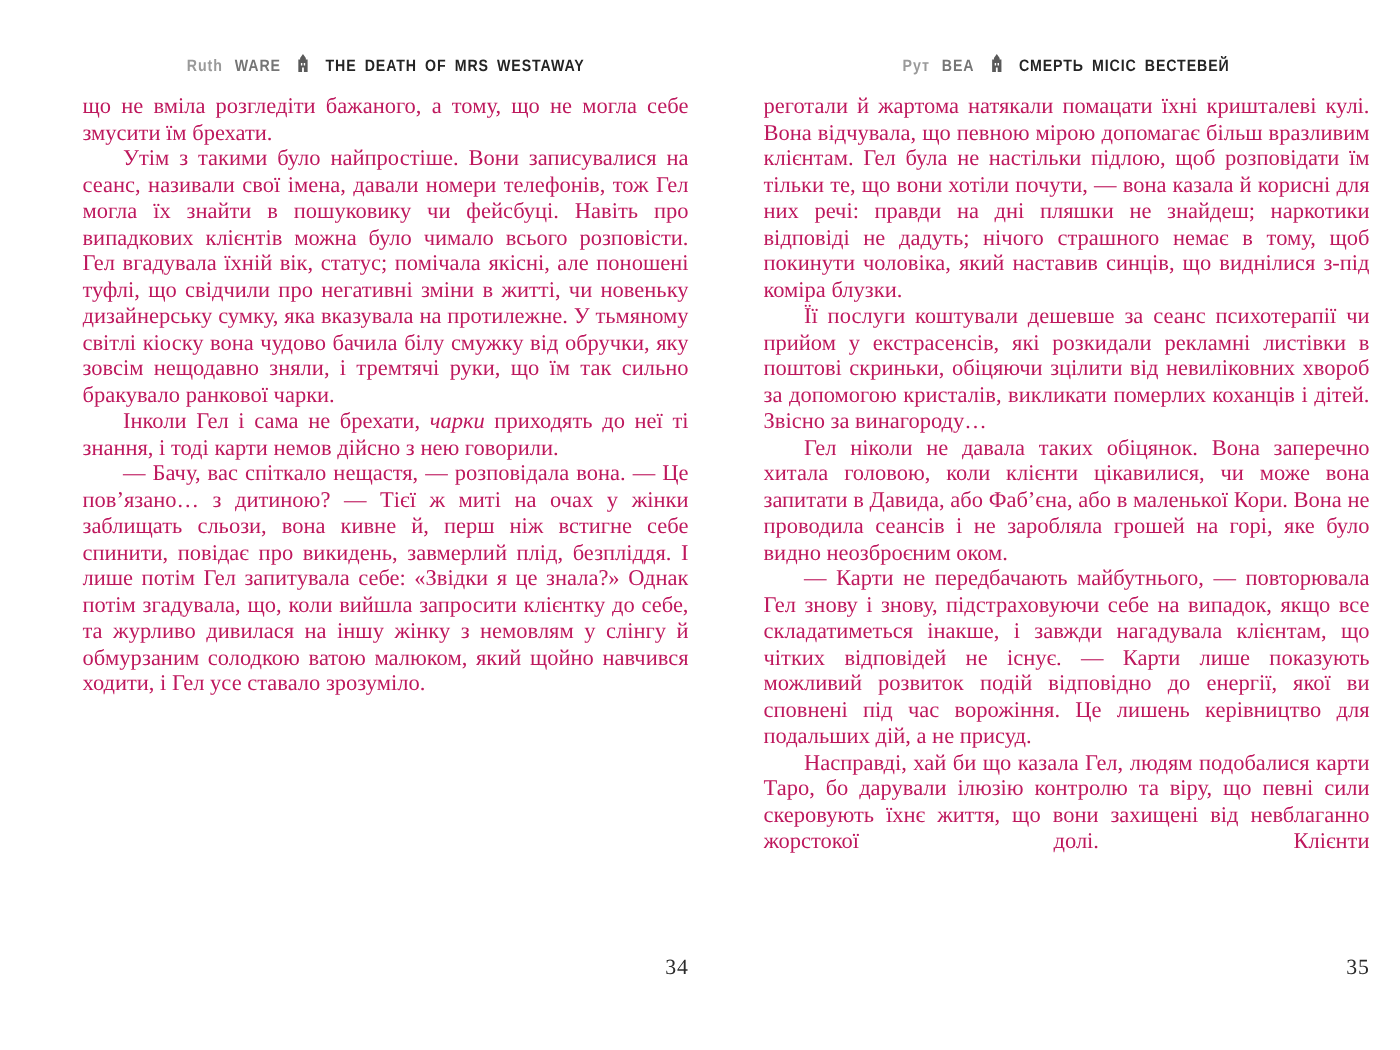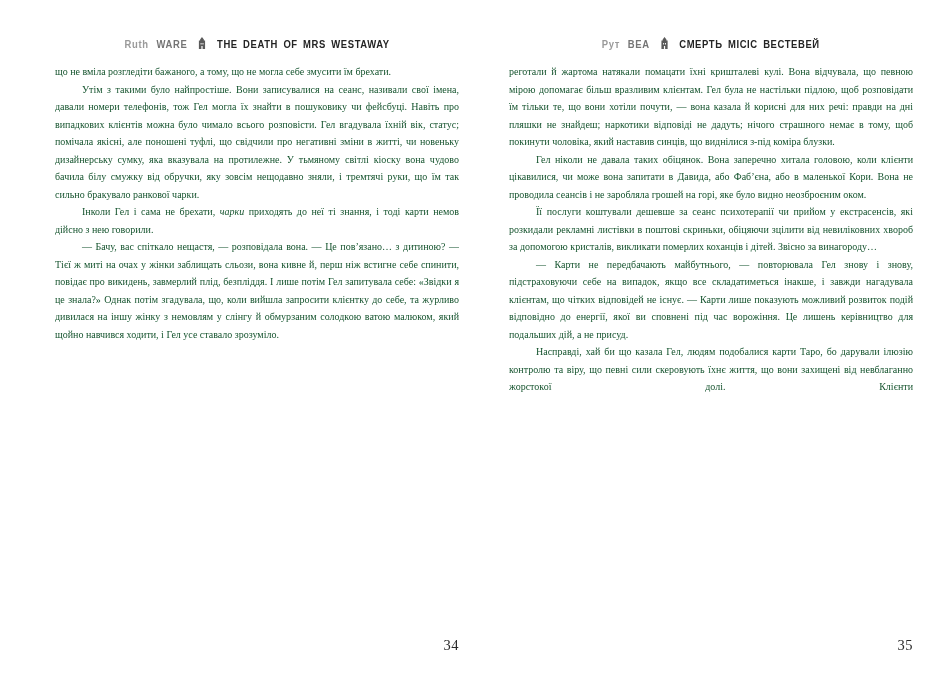--- a/index.html
+++ b/index.html
@@ -37,23 +37,23 @@
   .header-title        { color: #242424; }
   .header-icon { display: inline-block; margin: 0 6px; vertical-align: -1px; }
   .header-icon svg { width: 10px; height: 12px; fill: #5a5a5a; }
 
   .page-body {
     position: absolute;
     top: 63px; left: 0;
     width: 404px;
     max-height: 572px;
     overflow: hidden;
-    font-size: 10px;
+    font-size: 15px;
     line-height: 17.5px;
-    color: #14532d;
+    color: #be185d;
     text-align: justify;
     hyphens: auto;
     -webkit-hyphens: auto;
   }
   .page-body p { margin: 0; padding: 0; }
   .page-body p.indent { text-indent: 27px; }
   .page-body p.continues { text-align-last: justify; }
   .page-body em { font-style: italic; }
 
   .page-number {
@@ -103,22 +103,22 @@
           <svg viewBox="0 0 10 12" aria-hidden="true">
               <path d="M5 0 L7.2 2.6 L7.2 3.6 L8.6 3.6 L8.6 12 L1.4 12 L1.4 3.6 L2.8 3.6 L2.8 2.6 Z M3.4 6 h1.1 v1.6 h-1.1 Z M5.6 6 h1.1 v1.6 h-1.1 Z M4.3 9 h1.4 v3 h-1.4 Z" fill-rule="evenodd"></path>
             </svg>
         </span>
         <span class="header-title">СМЕРТЬ МІСІС ВЕСТЕВЕЙ</span>
       </span>
     </header>
 
     <div class="page-body">
         <p><span>реготали й жартома натякали помацати їхні кришталеві кулі. Вона відчувала, що певною мірою допомагає більш вразливим клієнтам. Гел була не настільки підлою, щоб розповідати їм тільки те, що вони хотіли почути, — вона казала й корисні для них речі: правди на дні пляшки не знайдеш; наркотики відповіді не дадуть; нічого страшного немає в тому, щоб покинути чоловіка, який наставив синців, що виднілися з-під коміра блузки.</span></p>
+        <p class="indent"><span>Її послуги коштували дешевше за сеанс психотерапії чи прийом у екстрасенсів, які розкидали рекламні листівки в поштові скриньки, обіцяючи зцілити від невиліковних хвороб за допомогою кристалів, викликати померлих коханців і дітей. Звісно за винагороду…</span></p>
         <p class="indent"><span>Гел ніколи не давала таких обіцянок. Вона заперечно хитала головою, коли клієнти цікавилися, чи може вона запитати в Давида, або Фаб’єна, або в маленької Кори. Вона не проводила сеансів і не заробляла грошей на горі, яке було видно неозброєним оком.</span></p>
-        <p class="indent"><span>Її послуги коштували дешевше за сеанс психотерапії чи прийом у екстрасенсів, які розкидали рекламні листівки в поштові скриньки, обіцяючи зцілити від невиліковних хвороб за допомогою кристалів, викликати померлих коханців і дітей. Звісно за винагороду…</span></p>
         <p class="indent"><span>— Карти не передбачають майбутнього, — повторювала Гел знову і знову, підстраховуючи себе на випадок, якщо все складатиметься інакше, і завжди нагадувала клієнтам, що чітких відповідей не існує. — Карти лише показують можливий розвиток подій відповідно до енергії, якої ви сповнені під час ворожіння. Це лишень керівництво для подальших дій, а не присуд.</span></p>
         <p class="indent continues"><span>Насправді, хай би що казала Гел, людям подобалися карти Таро, бо дарували ілюзію контролю та віру, що певні сили скеровують їхнє життя, що вони захищені від невблаганно жорстокої долі. Клієнти</span></p>
       </div>
 
     <footer class="page-number">35</footer>
   </section>
 
 </div>
 
 </body></html>

